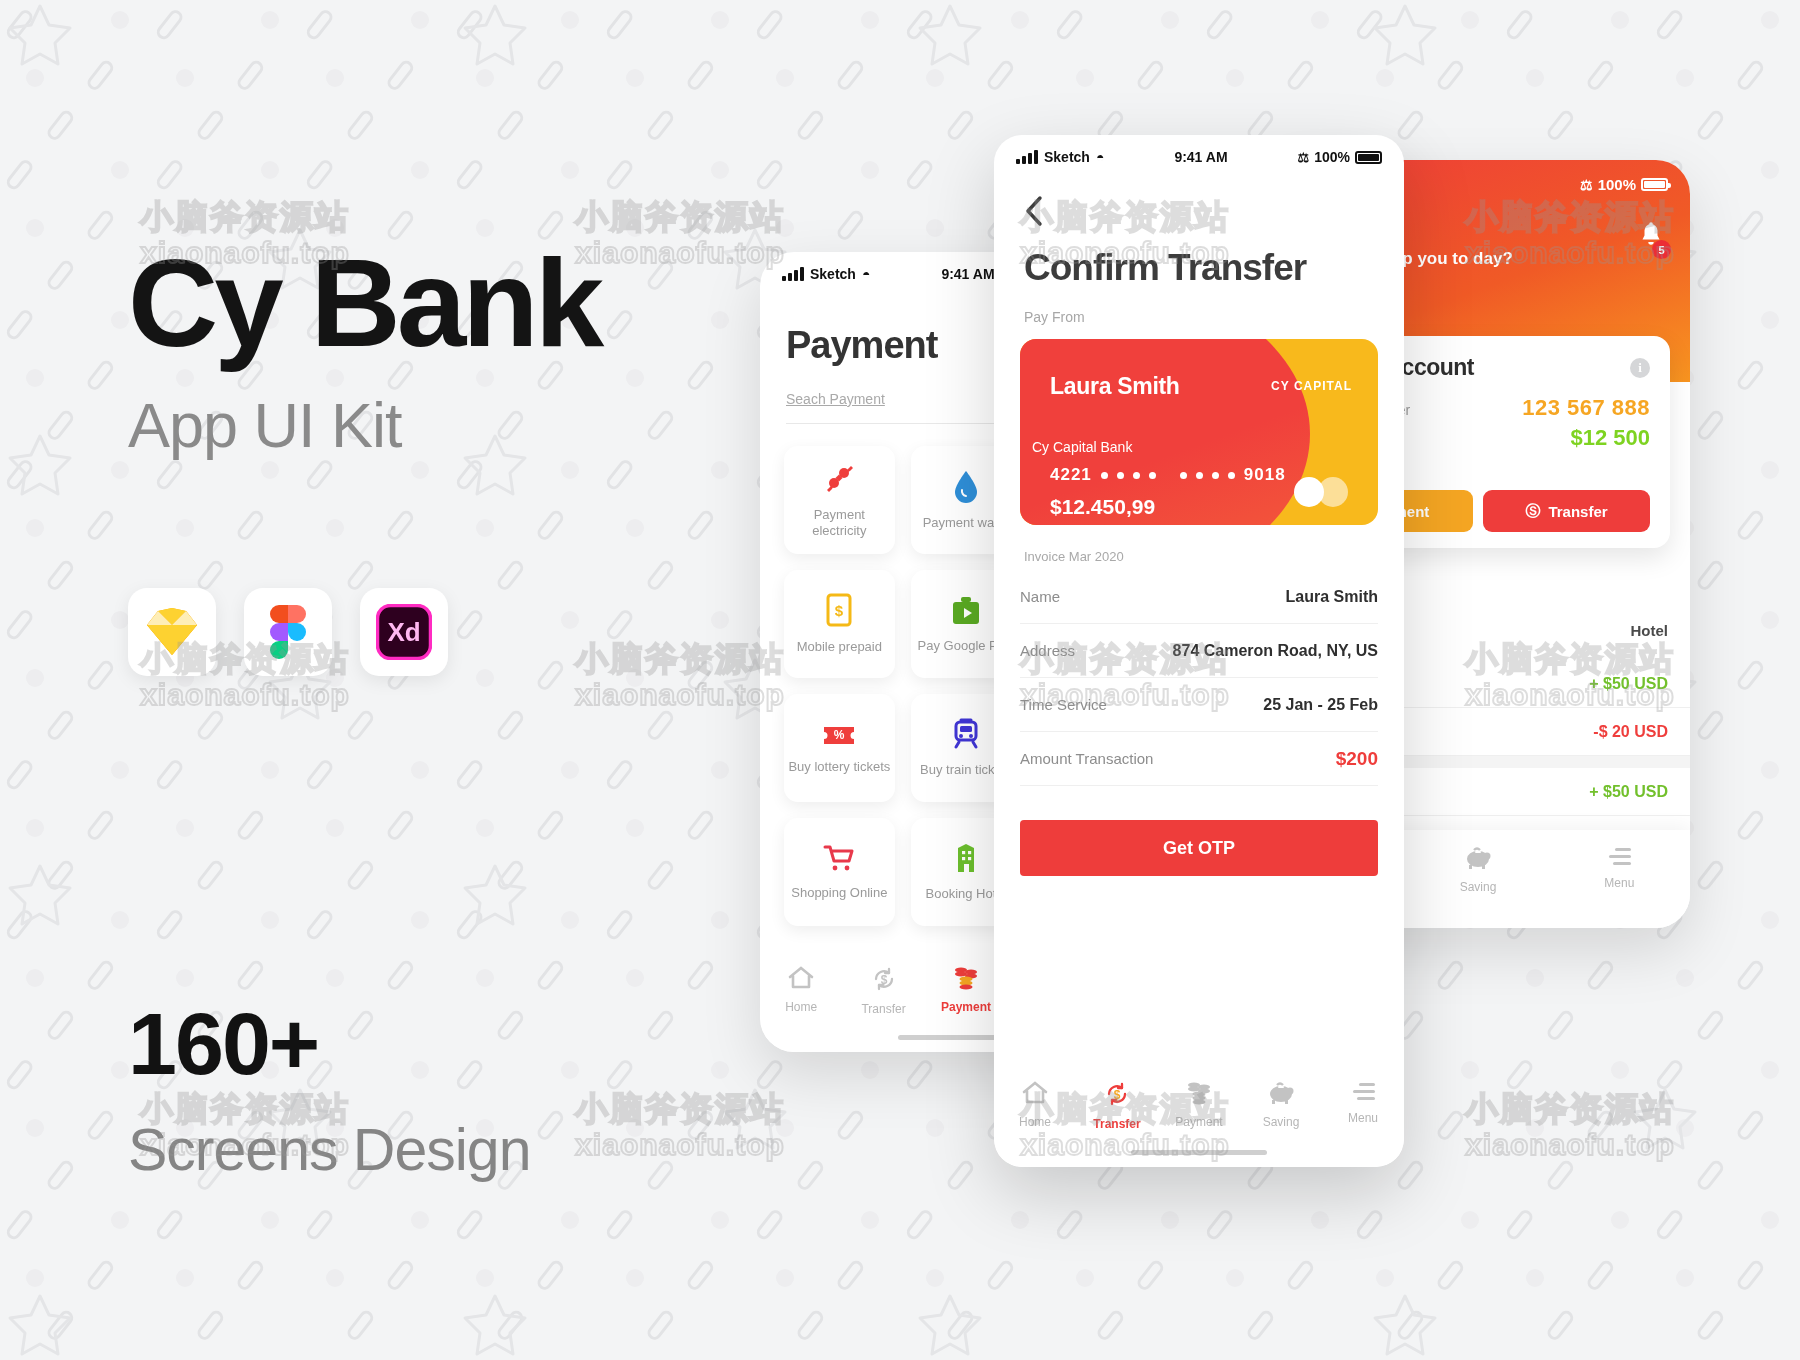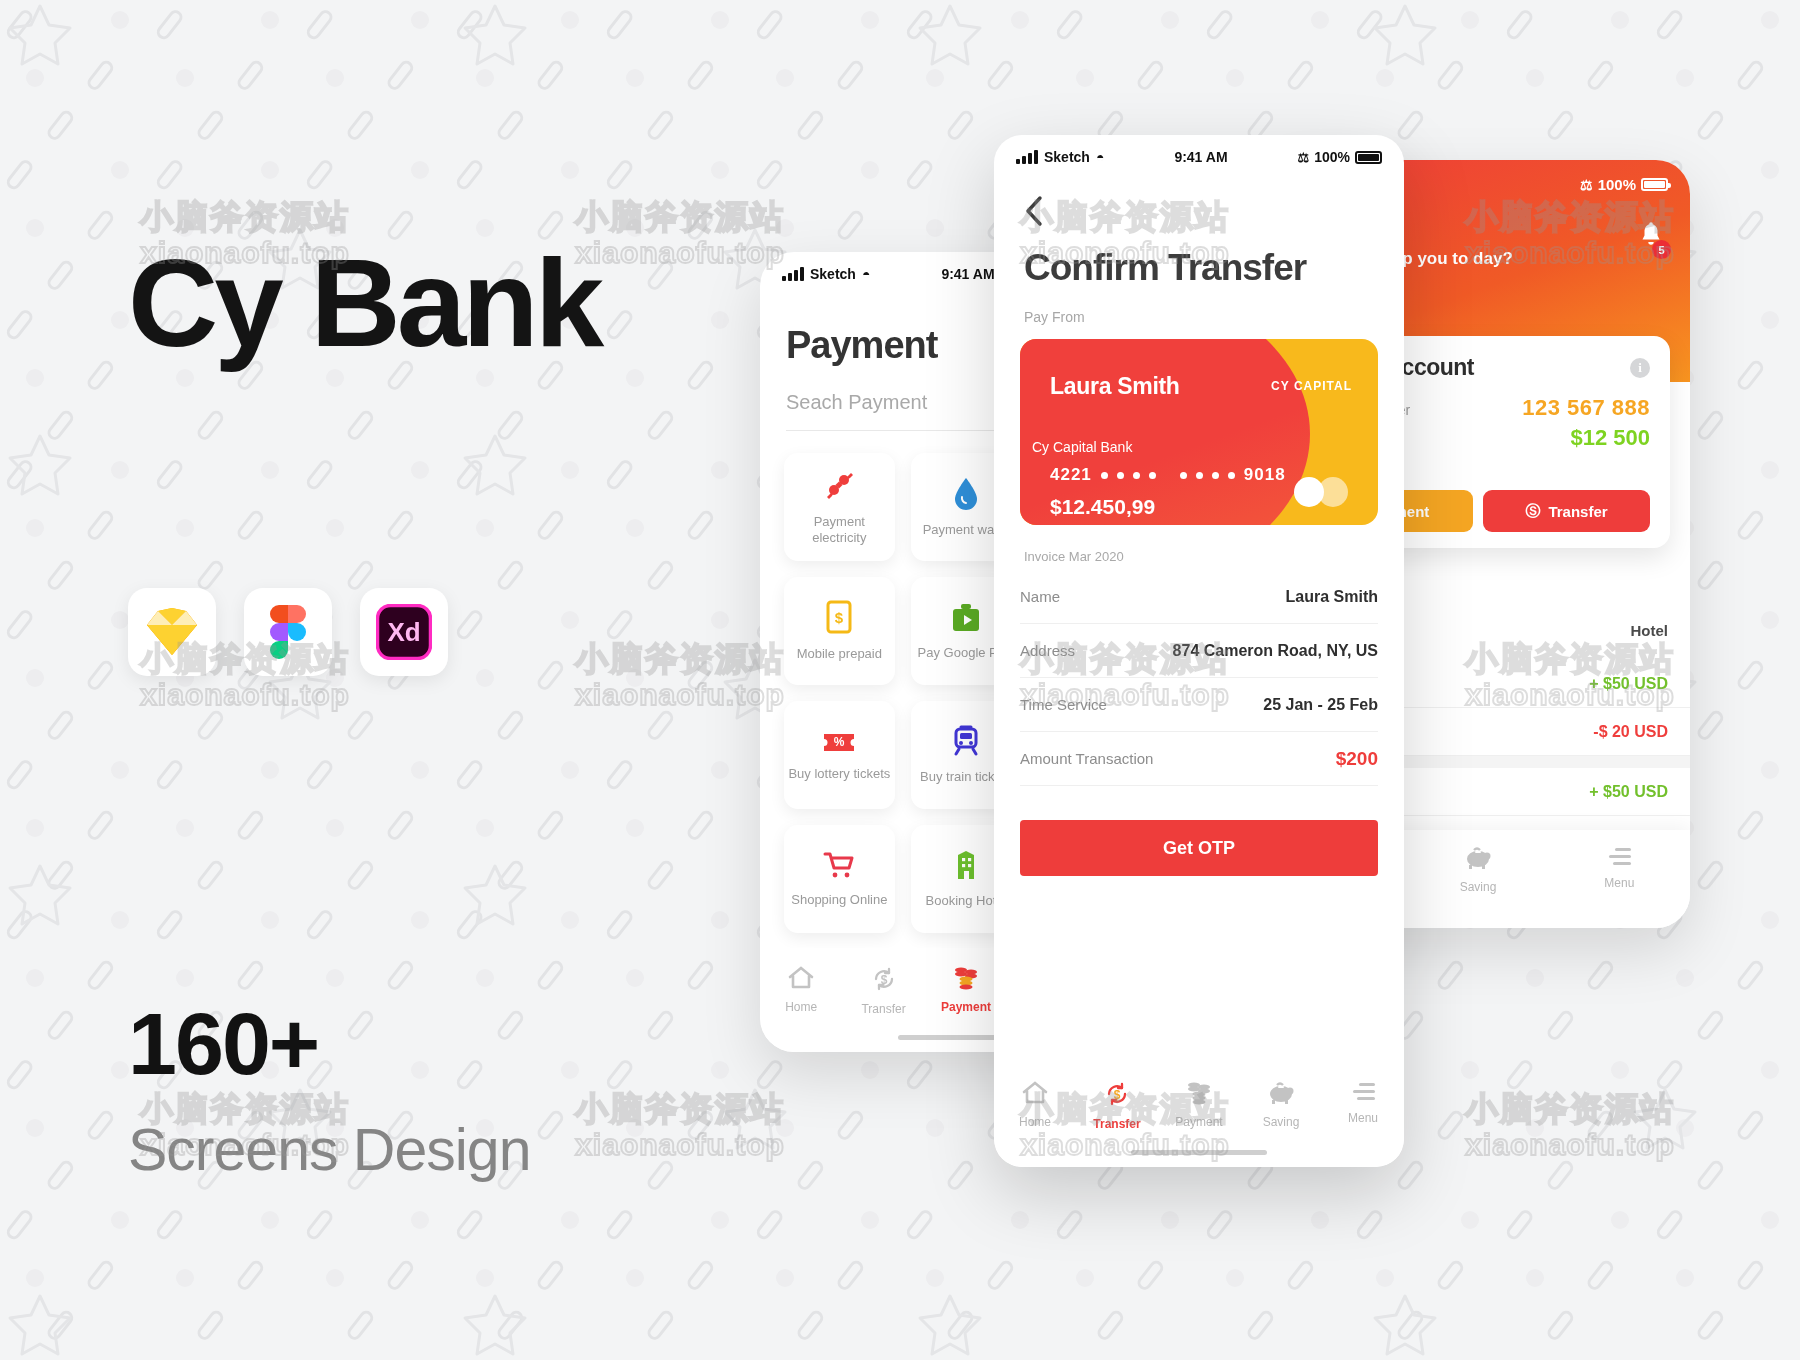--- a/index.html
+++ b/index.html
@@ -200,22 +200,22 @@
     box-shadow: 0 22px 60px rgba(0,0,0,0.13);
   }
   .statusbar-d {
     display:flex; align-items:center; justify-content:space-between;
     padding: 14px 22px 0 22px; color:#111; font-size:14px; font-weight:bold;
   }
   .sig { display:flex; align-items:flex-end; gap:2px; }
   .sig b { display:block; width:4px; background:#111; border-radius:1px;}
   #pay-title { font-size:38px; font-weight:bold; color:#343434; letter-spacing:-1px; margin: 42px 0 0 26px;}
   #pay-search {
-    margin: 24px 26px 0 26px; font-size:20px; color:#a9a9a9;
-    padding-bottom: 16px; border-bottom: 1px solid #e8e8e8;
+    margin: 24px 26px 0 26px; font-size:14px; color:#a9a9a9;
+    padding-bottom: 16px; border-bottom: 1px solid #e8e8e8; text-decoration: underline;
   }
   #pay-grid {
     margin: 22px 24px 0 24px;
     display:grid; grid-template-columns: repeat(3, 1fr);
     gap: 16px;
   }
   .tile {
     background:#fff; border-radius:14px; height:108px;
     box-shadow:0 5px 16px rgba(0,0,0,0.07);
     display:flex; flex-direction:column; align-items:center; justify-content:center;
@@ -304,20 +304,21 @@
       </pattern>
     </defs>
     <rect width="1800" height="1360" fill="#f3f4f5"></rect>
     <rect width="1800" height="1360" fill="url(#confetti)"></rect>
     <rect width="1800" height="1360" fill="url(#stars)"></rect>
   </svg>
 </div>
 
 <div id="hero">
   <div id="hero-title">Cy Bank</div>
+  <div id="hero-sub">App UI Kit</div>
 </div>
 
 <div id="tool-icons">
   <div class="tool-icon">
     <svg width="54" height="50" viewBox="0 0 54 50">
       <path d="M13 4 L27 1 L41 4 L52 18 L27 48 L2 18 Z" fill="#fdb300"></path>
       <path d="M2 18 L27 48 L13 4 Z" fill="#fdad00"></path>
       <path d="M52 18 L27 48 L41 4 Z" fill="#fdad00"></path>
       <path d="M13 4 L27 1 L41 4 L27 18 Z" fill="#fdd231"></path>
       <path d="M13 4 L27 18 L2 18 Z" fill="#feeeb7"></path>

